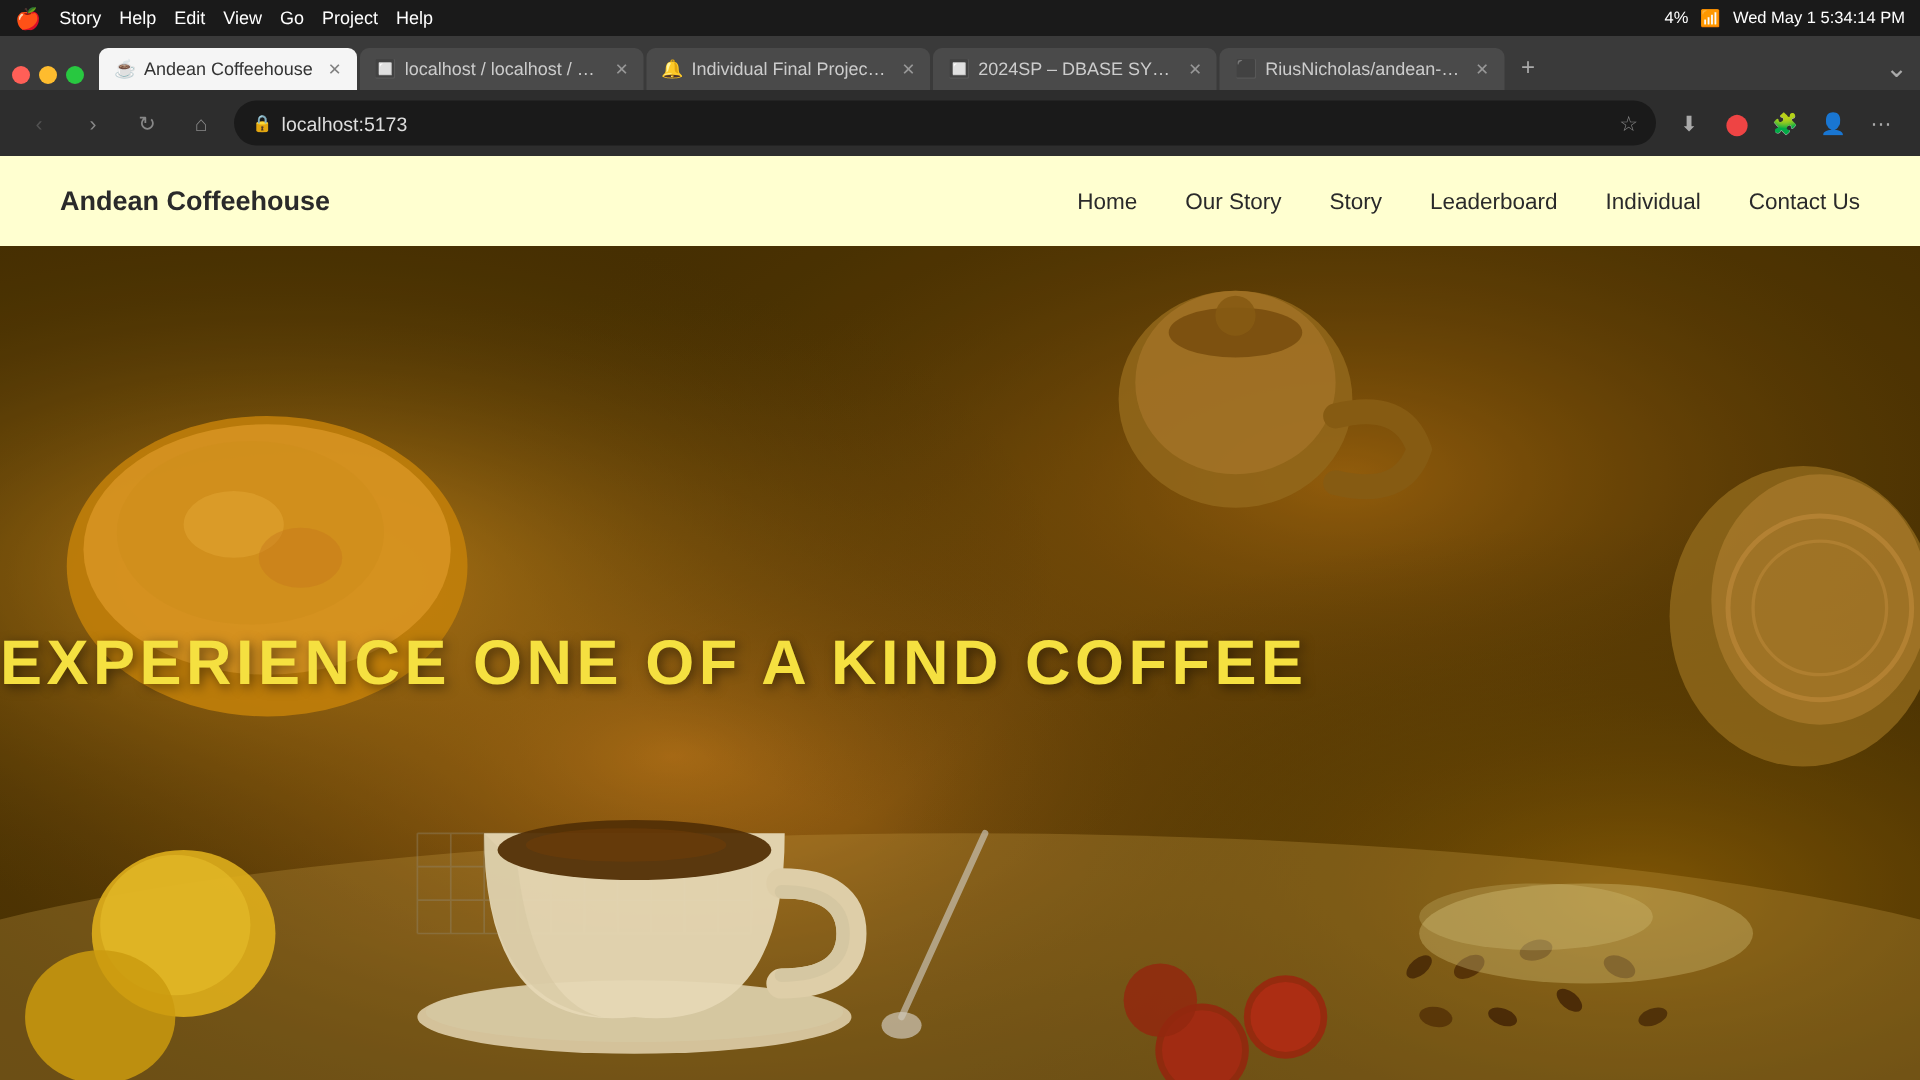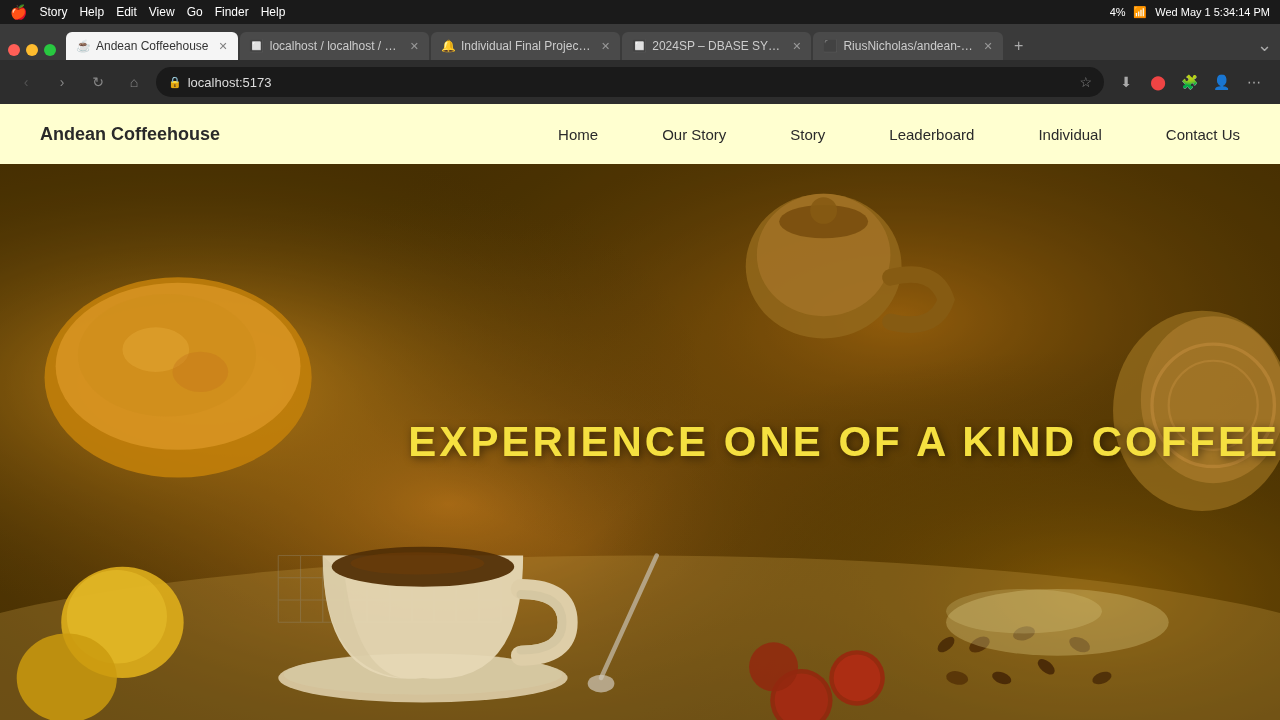--- a/index.html
+++ b/index.html
@@ -116,32 +116,31 @@
     .nav-links {
       display: flex;
       align-items: center;
       gap: 32px;
     }
     .nav-link {
       font-size: 15px;
       color: #2a2a2a;
       text-decoration: none;
       cursor: pointer;
-      margin-left: 32px;
     }
 
     
     .hero {
       width: 100%;
       height: calc(100% - 60px);
       position: relative;
       overflow: hidden;
       display: flex;
       align-items: center;
-      justify-content: flex-end;
+      justify-content: flex-start;
     }
 
     
     .hero-bg {
       position: absolute;
       inset: 0;
       background: 
         radial-gradient(ellipse at 35% 60%, rgba(180, 120, 20, 0.9) 0%, transparent 40%),
         radial-gradient(ellipse at 70% 30%, rgba(160, 100, 10, 0.8) 0%, transparent 45%),
         radial-gradient(ellipse at 15% 40%, rgba(200, 140, 30, 0.85) 0%, transparent 35%),
@@ -192,21 +191,21 @@
 <body>
 
 <div class="mac-menubar">
   <div class="mac-menubar-left">
     <span class="apple-icon">🍎</span>
     <span>Story</span>
     <span>Help</span>
     <span>Edit</span>
     <span>View</span>
     <span>Go</span>
-    <span>Finder</span>
+    <span>Project</span>
     <span>Help</span>
   </div>
   <div class="mac-menubar-right">
     <span>4%</span>
     <span>📶</span>
     <span>Wed May 1  5:34:14 PM</span>
   </div>
 </div>
 
 <div class="browser-chrome">

